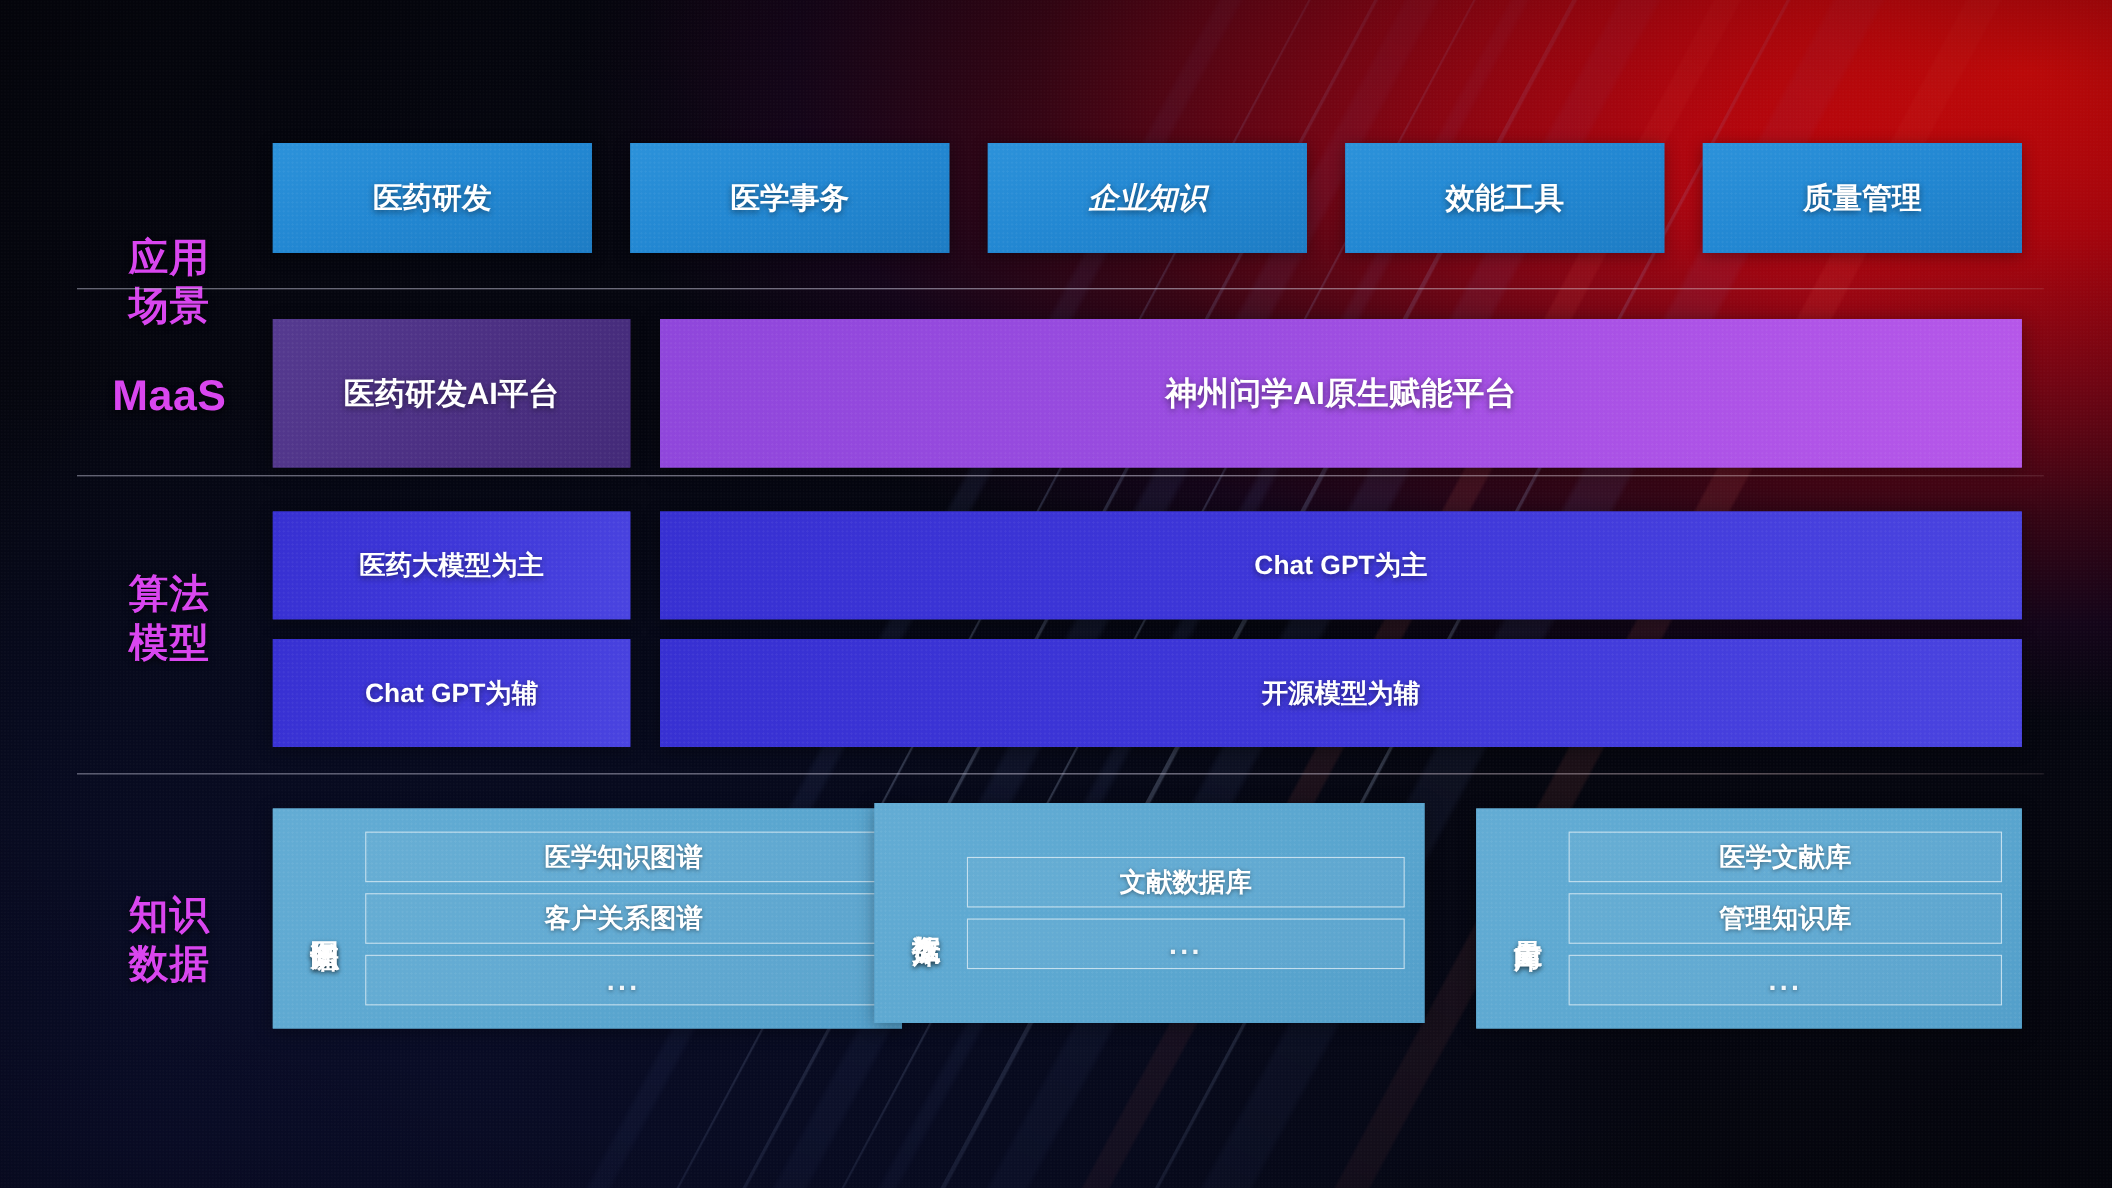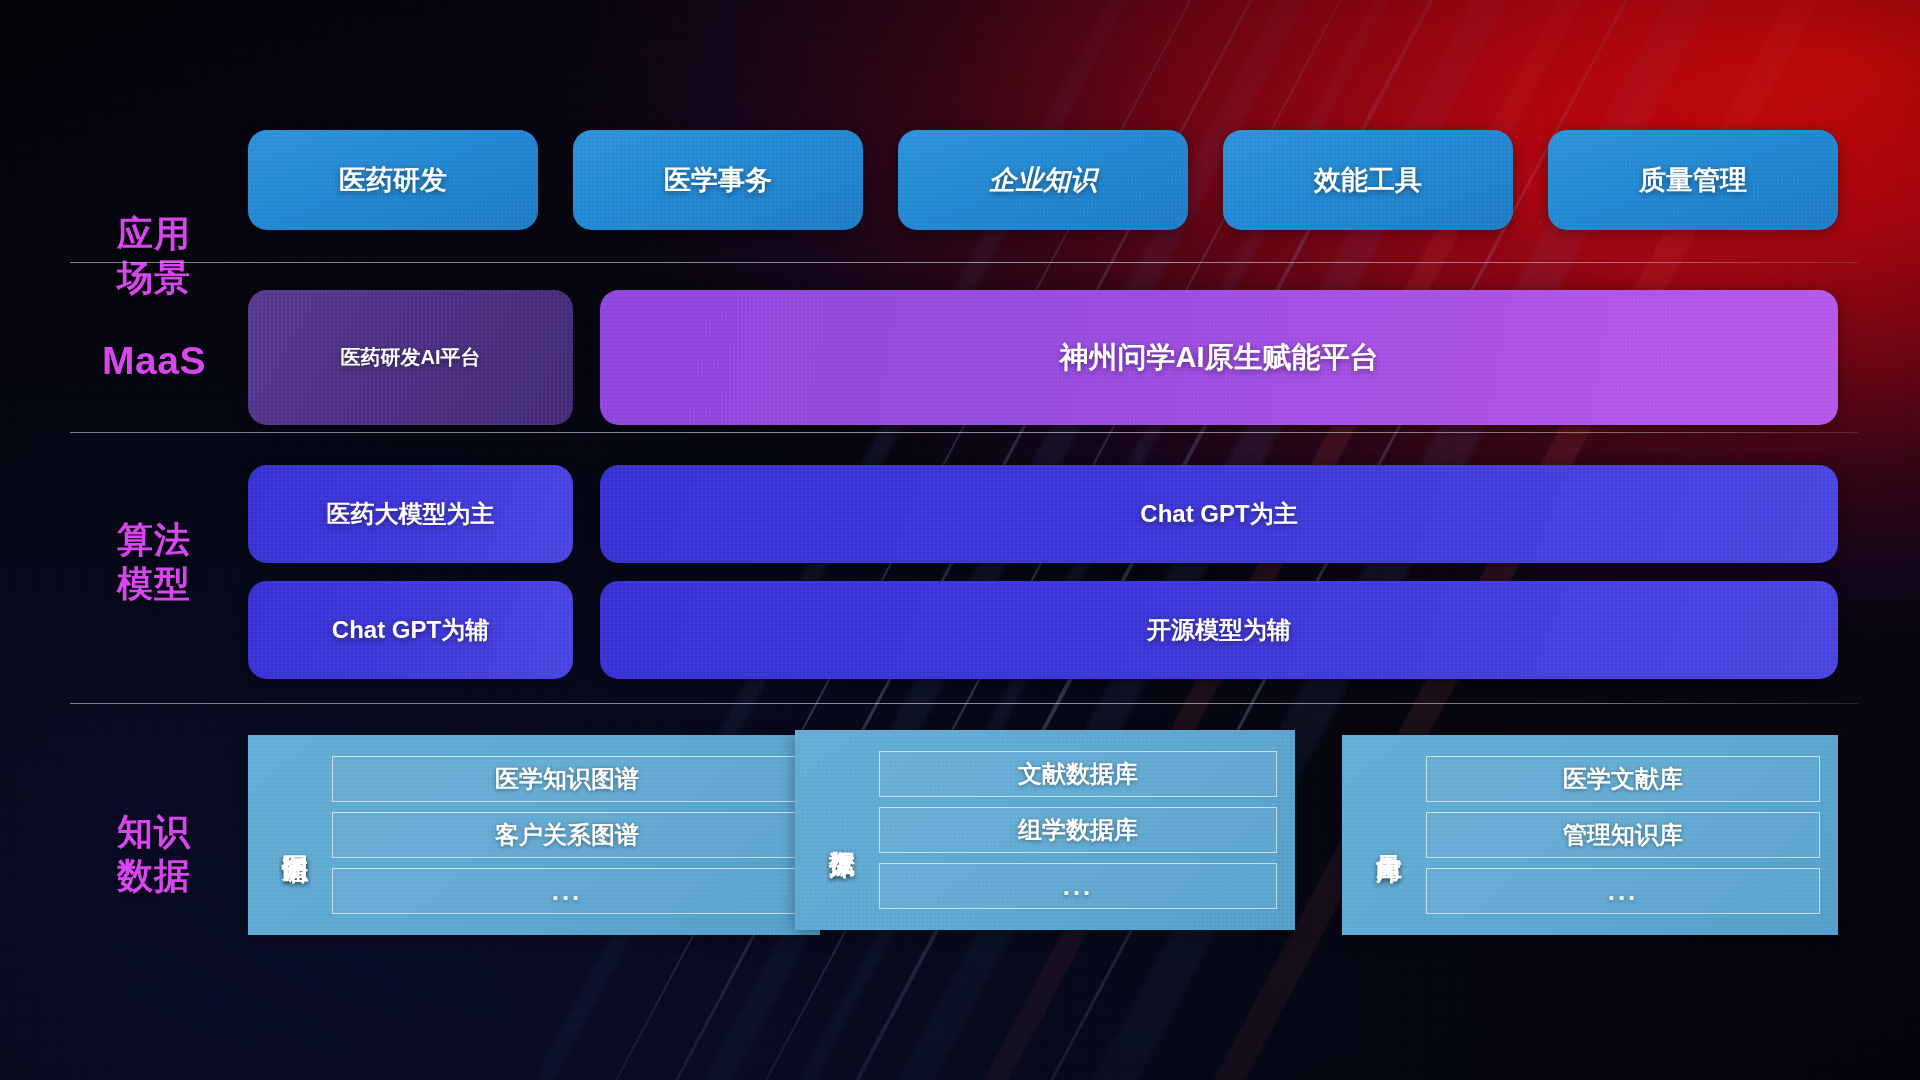--- a/index.html
+++ b/index.html
@@ -43,35 +43,34 @@
     text-shadow:0 2px 7px rgba(0,0,0,.75);
   }
   .tier-label.cn{font-size:36px;}
   .tier-label.en{font-size:39px;letter-spacing:0.5px;}
   .box{
     position:absolute;display:flex;align-items:center;justify-content:center;
     color:#fff;font-weight:bold;text-align:right;
     text-shadow:0 2px 6px rgba(0,0,0,.45);
     background-image:radial-gradient(rgba(255,255,255,0.055) 1px, rgba(0,0,0,0) 1px);
     background-size:4px 4px;
-    border-radius:19px;
   }
   
   .app-box{
     height:100px;font-size:27px;
     background-color:#2287d2;
     background-image:
       radial-gradient(rgba(255,255,255,0.05) 1px, rgba(0,0,0,0) 1px),
       linear-gradient(160deg,#2c92da 0%, #2287d2 50%, #1d7cc4 100%);
     background-size:4px 4px, 100% 100%;
     box-shadow:0 3px 14px rgba(0,0,0,.38);
   }
   
   .maas-left{
-    height:135px;font-size:20px;
+    height:135px;font-size:28px;
     background-color:#4d3284;
     background-image:
       radial-gradient(rgba(255,255,255,0.05) 1px, rgba(0,0,0,0) 1px),
       linear-gradient(120deg,#553a90 0%, #4b2f82 55%, #432a78 100%);
     background-size:4px 4px, 100% 100%;
     box-shadow:0 3px 14px rgba(0,0,0,.40);
   }
   .maas-right{
     height:135px;font-size:29px;
     background-color:#9a4ce0;
@@ -190,21 +189,20 @@
       <div class="kd-item">医学知识图谱</div>
       <div class="kd-item">客户关系图谱</div>
       <div class="kd-item ellipsis">...</div>
     </div>
   </div>
 
   <div class="kd-panel" style="left:795px;top:730px;width:500px;">
     <div class="kd-vlabel">数据库</div>
     <div class="kd-items">
       <div class="kd-item">文献数据库</div>
-      <div class="kd-item">组学数据库</div>
       <div class="kd-item ellipsis">...</div>
     </div>
   </div>
 
   <div class="kd-panel" style="left:1342px;top:735px;width:496px;">
     <div class="kd-vlabel">向量库</div>
     <div class="kd-items">
       <div class="kd-item">医学文献库</div>
       <div class="kd-item">管理知识库</div>
       <div class="kd-item ellipsis">...</div>

